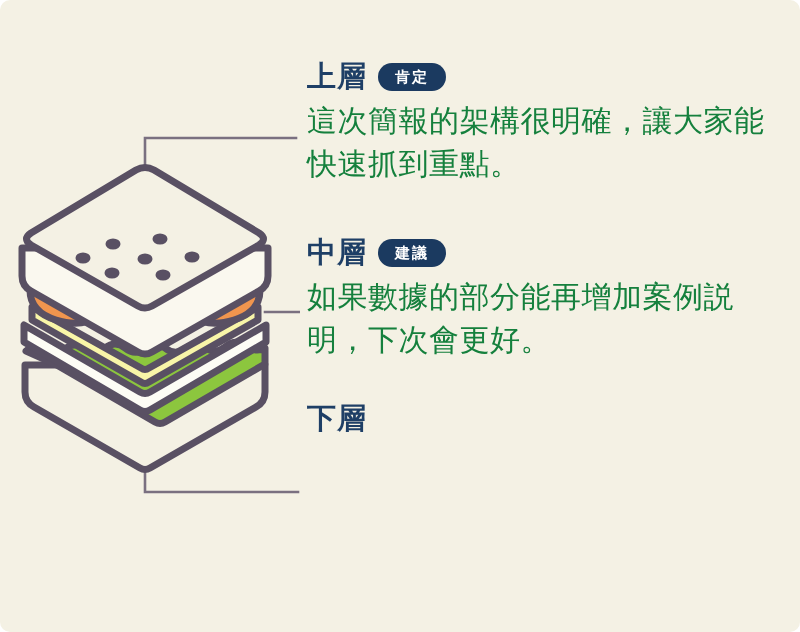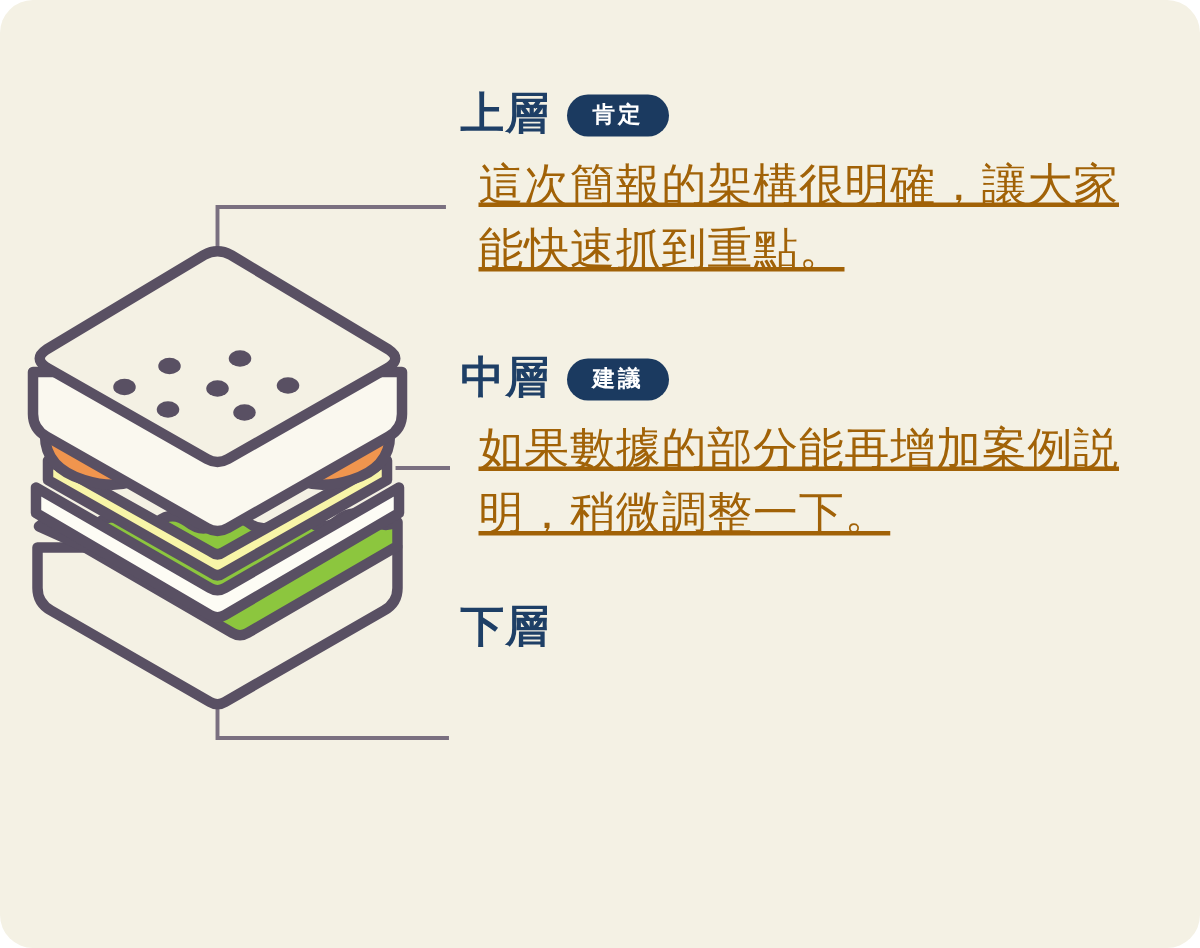--- a/index.html
+++ b/index.html
@@ -10,21 +10,21 @@
   }
   body {
     font-family: "Liberation Sans", "DejaVu Sans", sans-serif;
   }
 
   .canvas {
     position: relative;
     width: 800px;
     height: 632px;
     background: #f4f1e4;
-    border-radius: 22px;
+    border-radius: 10px;
     overflow: hidden;
   }
 
   
   .illustration {
     position: absolute;
     left: 0px;
     top: 100px;
     width: 300px;
     height: 420px;
@@ -73,27 +73,26 @@
     color: #ffffff;
     font-size: 15px;
     font-weight: bold;
     letter-spacing: 2px;
     padding: 6px 17px 7px 17px;
     border-radius: 999px;
     line-height: 1;
   }
 
   .body-text {
-    margin: 12px;
+    margin: 0;
     font-size: 30px;
     line-height: 1.42;
-    color: #a16207;
+    color: #15803d;
     letter-spacing: 0.5px;
     max-width: 470px;
-    text-decoration: underline;
   }
 </style>
 </head>
 <body>
 
 <div class="canvas">
 
   <div class="illustration">
     <svg viewBox="0 0 300 420" xmlns="http://www.w3.org/2000/svg">
 
@@ -195,21 +194,21 @@
         <span class="badge">肯定</span>
       </div>
       <p class="body-text">這次簡報的架構很明確，讓大家能快速抓到重點。</p>
     </section>
 
     <section class="block block-middle">
       <div class="heading">
         <span class="layer-name">中層</span>
         <span class="badge">建議</span>
       </div>
-      <p class="body-text">如果數據的部分能再增加案例説明，稍微調整一下。</p>
+      <p class="body-text">如果數據的部分能再增加案例説明，下次會更好。</p>
     </section>
 
     <section class="block block-bottom">
       <div class="heading">
         <span class="layer-name">下層</span>
       </div>
     </section>
 
   </div>
 </div>

